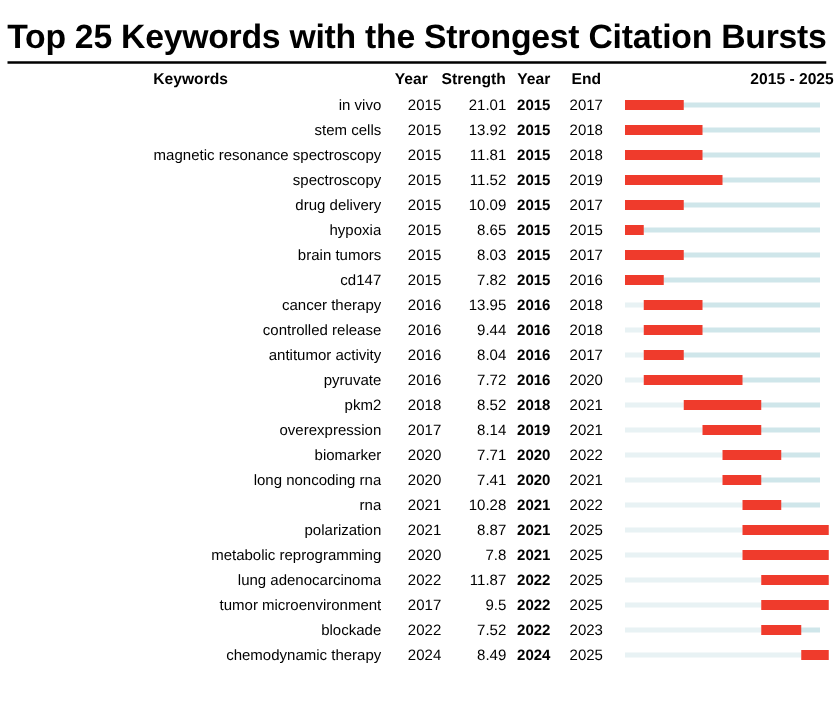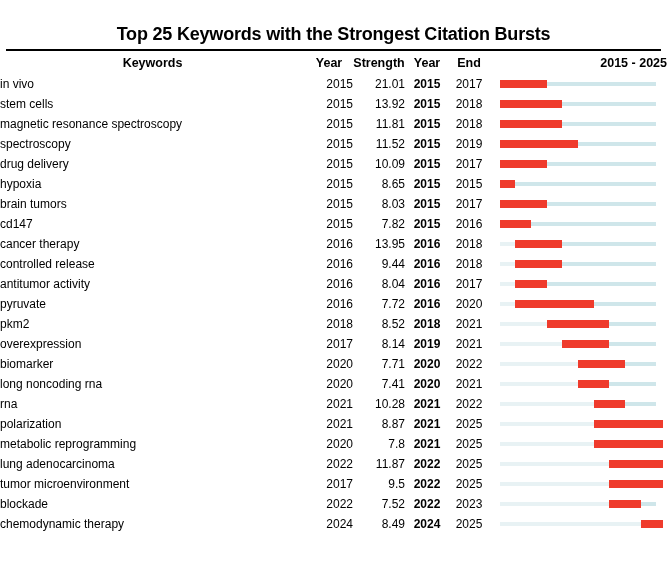--- a/index.html
+++ b/index.html
@@ -8,25 +8,25 @@
     background: #ffffff;
   }
   body {
     width: 667px;
     height: 570px;
     font-family: "Liberation Sans", sans-serif;
     color: #000000;
     overflow: hidden;
   }
   #page-title {
-    font-size: 18px;
+    font-size: 27px;
     font-weight: bold;
     text-align: center;
     letter-spacing: -0.2px;
-    padding-top: 24px;
+    padding-top: 14px;
     white-space: nowrap;
   }
   .title-rule {
     height: 2px;
     background: #000;
     margin: 4px 6px 0 6px;
   }
   table.burst {
     border-collapse: collapse;
     width: 667px;
@@ -50,21 +50,21 @@
   col.c-strength{ width: 52px; }
   col.c-begin   { width: 44px; }
   col.c-end     { width: 40px; }
   col.c-bar     { width: 178px; }
 
   th.h-keyword { padding-left: 0; }
   th.h-year, th.h-strength, th.h-begin, th.h-end { text-align: center; }
   th.h-bar { text-align: right; padding-left: 12px; }
 
   td.keyword {
-    text-align: left;
+    text-align: right;
     padding-left: 103px;
     white-space: nowrap;
     overflow: hidden;
   }
   td.year, td.strength, td.end { text-align: center; }
   td.begin { text-align: center; font-weight: bold; }
   td.strength { text-align: right; padding-right: 9px; }
   td.year { text-align: right; padding-right: 6px; }
 
   td.bar { padding: 0; }

